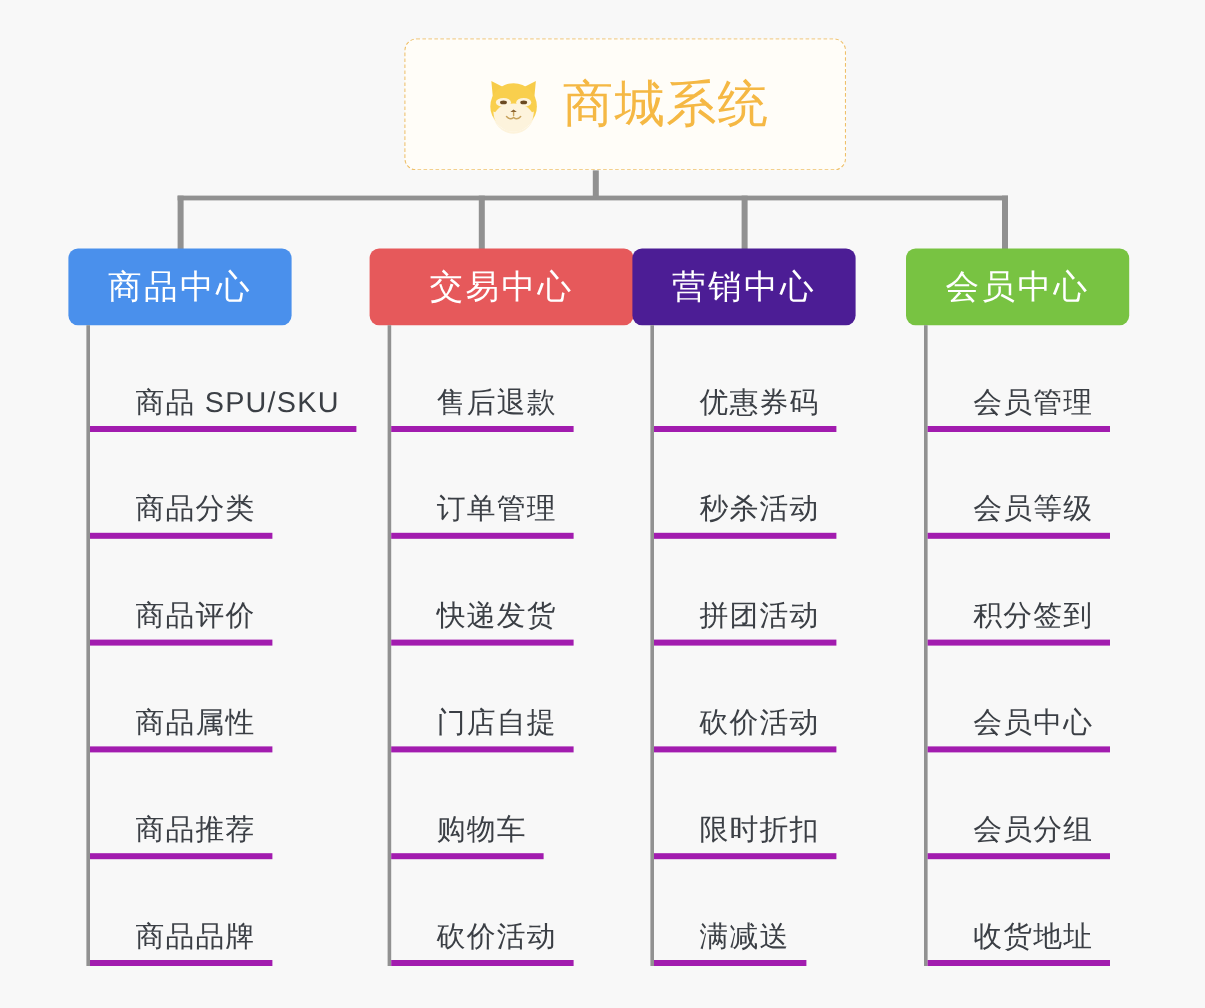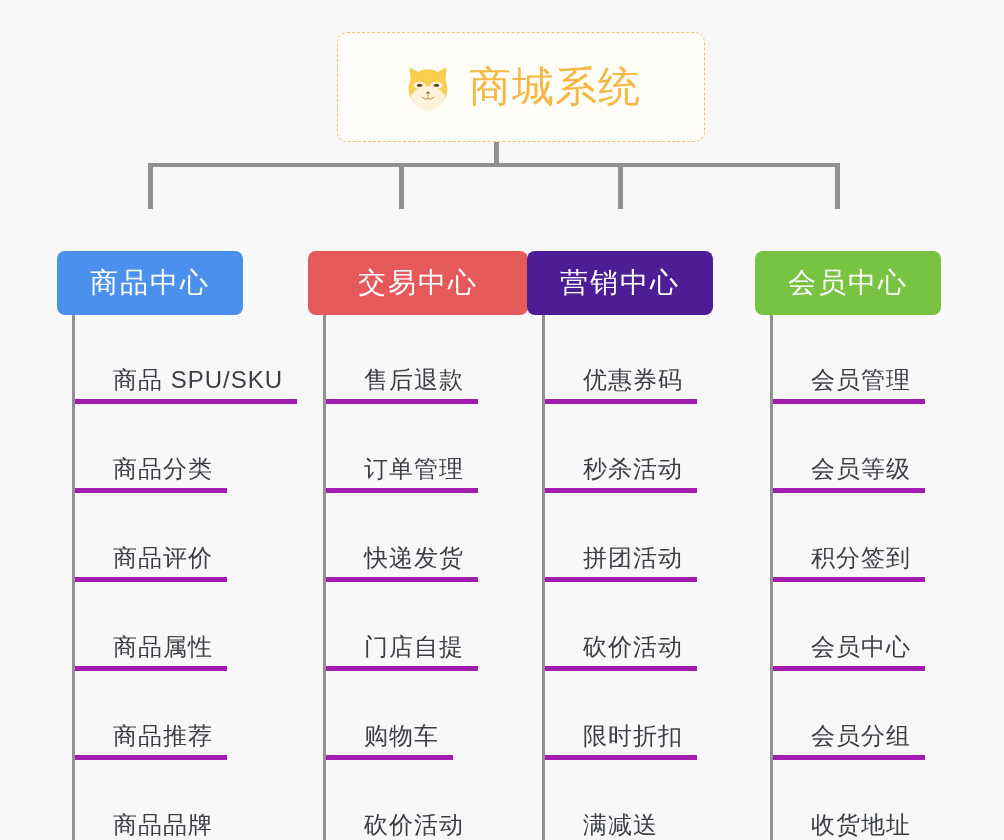--- a/index.html
+++ b/index.html
@@ -79,21 +79,20 @@
     box-sizing: border-box;
     height: 64px;
     border-radius: 8px;
     display: flex;
     align-items: center;
     justify-content: center;
     color: #ffffff;
     font-size: 28px;
     letter-spacing: 2px;
     white-space: nowrap;
-    margin-top: 44px;
   }
   .col-1 .cat-box { width: 186px; background: #4a90ec; }
   .col-2 .cat-box { width: 220px; background: #e6595b; }
   .col-3 .cat-box { width: 186px; background: #4c1d95; }
   .col-4 .cat-box { width: 186px; background: #78c342; }
 
   
   .leaf-list {
     position: relative;
     margin-left: 15px;

